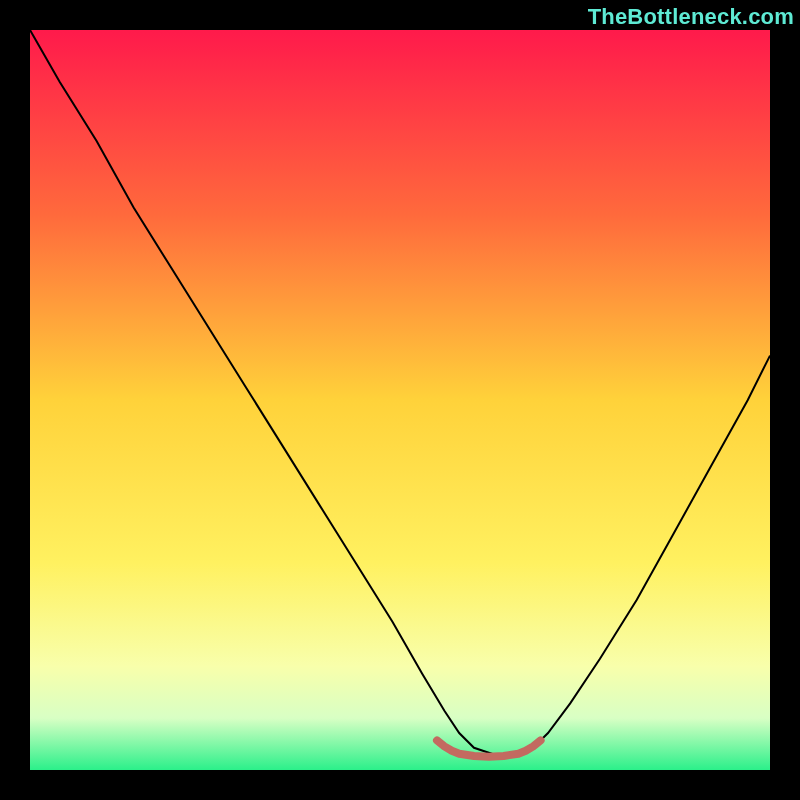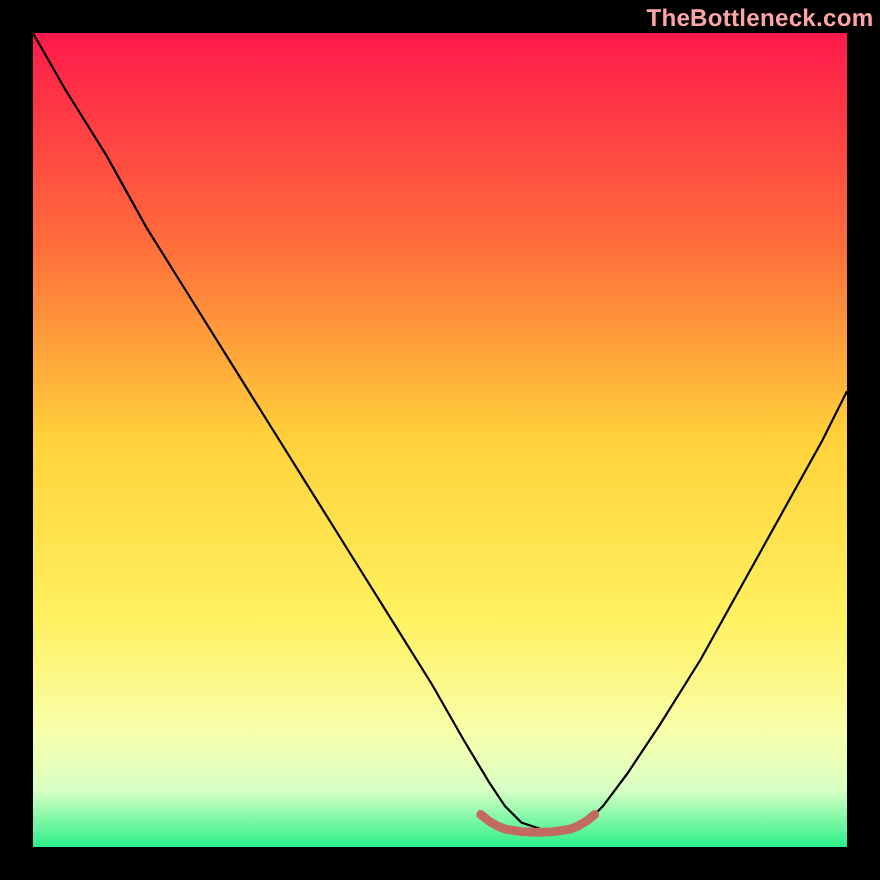--- a/index.html
+++ b/index.html
@@ -14,21 +14,21 @@
   .frame {
     position: relative;
     width: 800px;
     height: 800px;
     background: #000;
   }
   .watermark {
     position: absolute;
     top: 4px;
     right: 6px;
-    color: #fca5a5;
+    color: #5eead4;
     font-size: 22px;
     font-weight: 600;
     letter-spacing: 0.2px;
   }
   .plot {
     position: absolute;
     left: 30px;
     top: 30px;
     width: 740px;
     height: 740px;

